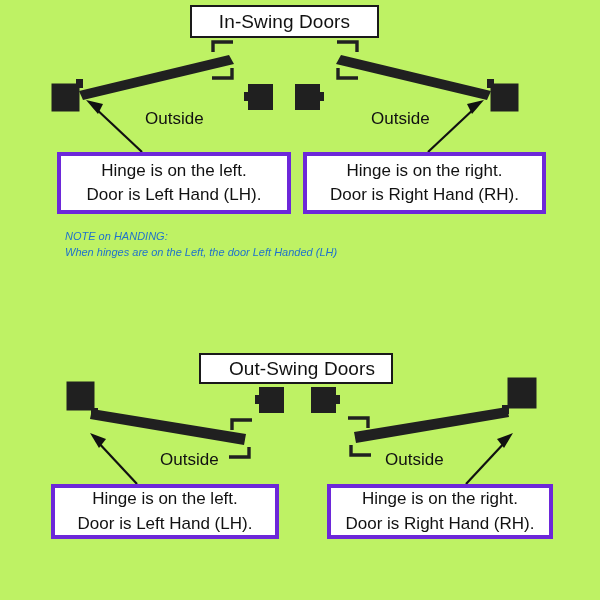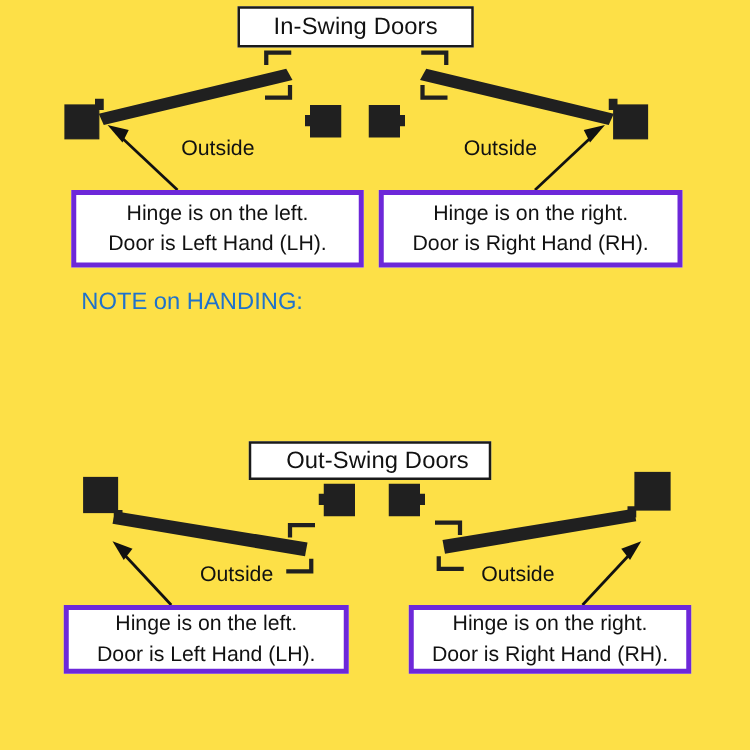--- a/index.html
+++ b/index.html
@@ -4,21 +4,21 @@
 <style>
   html, body {
     margin: 0;
     padding: 0;
     background: #ffffff;
   }
   #page {
     position: relative;
     width: 600px;
     height: 600px;
-    background: #fde047;
+    background: #bef264;
     overflow: hidden;
     font-family: "Liberation Sans", sans-serif;
     color: #111111;
   }
   .svg-layer {
     position: absolute;
     left: 0;
     top: 0;
     width: 600px;
     height: 600px;
@@ -58,23 +58,24 @@
     font-size: 17px;
     color: #111111;
     white-space: nowrap;
     z-index: 4;
   }
   .note-block {
     position: absolute;
     left: 65px;
     top: 228px;
     color: #1f72cc;
-    font-size: 19px;
+    font-size: 11px;
     line-height: 1.47;
     z-index: 6;
+    font-style: italic;
   }
   .note-block .note-line {
     white-space: nowrap;
   }
 </style>
 </head>
 <body>
 
 <div id="page">
 
@@ -161,20 +162,21 @@
     <span class="line">Door is Left Hand (LH).</span>
   </div>
 
   <div class="callout-box" style="left:303px; top:152px; width:243px; height:62px;">
     <span class="line">Hinge is on the right.</span>
     <span class="line">Door is Right Hand (RH).</span>
   </div>
 
   <div class="note-block">
     <div class="note-line">NOTE on HANDING:</div>
+    <div class="note-line">When hinges are on the Left, the door Left Handed (LH)</div>
   </div>
 
   <div class="title-box" style="left:199px; top:353px; width:194px; height:31px;padding-left:12px;">
     <span>Out-Swing Doors</span>
   </div>
 
   <div class="outside-label" style="left:160px; top:450px;">Outside</div>
   <div class="outside-label" style="left:385px; top:450px;">Outside</div>
 
   <div class="callout-box" style="left:51px; top:484px; width:228px; height:55px;">

